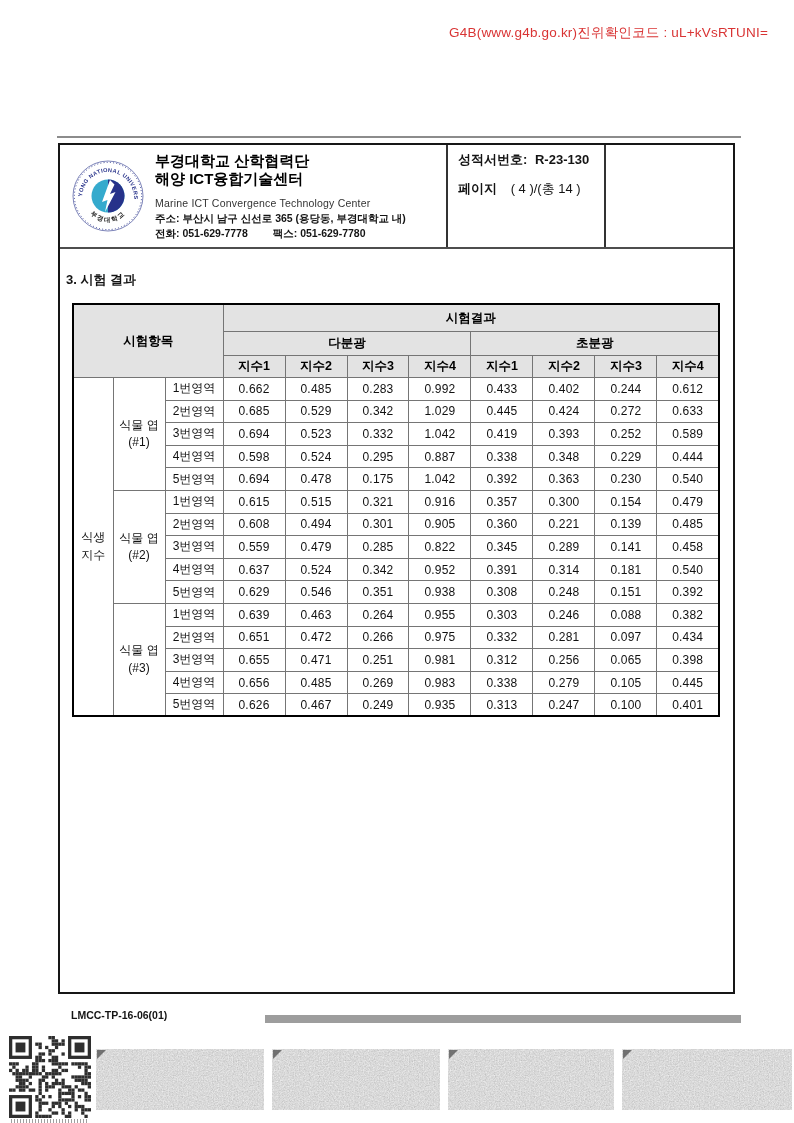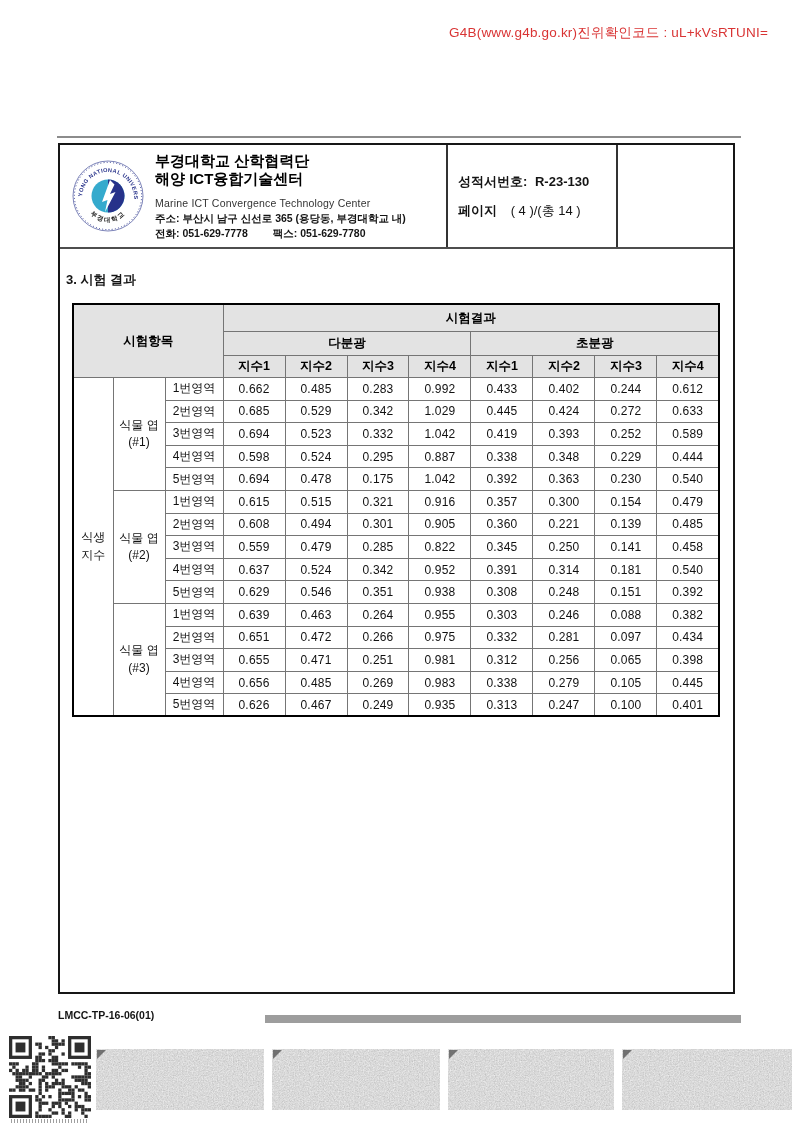--- a/index.html
+++ b/index.html
@@ -17,22 +17,22 @@
 
   .title-rule { top:136px; left:57px; width:684px; height:2px; background:#8c8c8c; }
 
   .frame { top:143px; left:58px; width:677px; height:851px; border:2px solid #161616; box-sizing:border-box; }
 
   .headerbox { top:145px; left:60px; width:673px; height:104px; display:flex;
                border-bottom:2px solid #4d4d4d; box-sizing:border-box; }
   .hb-cell { box-sizing:border-box; }
   .hb-org { width:388px; border-right:2px solid #333; display:flex; align-items:center;
             gap:11px; padding:5px 6px 5px 12px; }
-  .hb-report { width:170px; border-right:2px solid #333; display:flex; flex-direction:column;
-               justify-content:center; gap:11px; padding:6px 4px 6px 10px; font-size:13px; }
+  .hb-report { width:158px; border-right:2px solid #333; display:flex; flex-direction:column;
+               justify-content:flex-start; gap:11px; padding:6px 4px 6px 10px; font-size:13px; }
   .hb-empty { flex:1; }
 
   .org-lines { line-height:1.22; }
   .org-name { font-size:15px; font-weight:bold; color:#000; }
   .org-en { font-size:10.5px; color:#333; margin-top:8px; letter-spacing:0.2px; }
   .org-addr { font-size:10.5px; font-weight:bold; margin-top:3px; }
   .org-contact { font-size:10.5px; font-weight:bold; margin-top:2px; }
   .org-contact .fax { margin-left:22px; }
 
   .rep-line { white-space:nowrap; }
@@ -47,21 +47,21 @@
   table.results th, table.results td {
     border:1.5px solid #757575; text-align:center; vertical-align:middle; padding:0;
     overflow:hidden; }
   table.results th { background:#e3e3e3; font-size:12.5px; font-weight:bold; color:#000; }
   .hrow1 th { height:26px; } .hrow2 th { height:23px; } .hrow3 th { height:21px; }
   table.results tbody tr { height:22.6px; }
   table.results td { font-size:12px; color:#111; }
   td.rowgroup-main, td.rowgroup-sub { white-space:pre-line; line-height:1.45; font-size:12.5px; }
   td.num { font-size:12px; letter-spacing:0.2px; }
 
-  .doc-code { top:1009px; left:58px; font-size:10.5px; font-weight:bold; }
+  .doc-code { top:1009px; left:71px; font-size:10.5px; font-weight:bold; }
   .graybar { top:1015px; left:265px; width:476px; height:8px; background:#9d9d9d; }
 
   .qr { top:1036px; left:9px; width:82px; height:82px; }
   .qr-caption { top:1119px; left:11px; width:78px; height:4px;
     background:repeating-linear-gradient(90deg,#9f9f9f 0 1px,transparent 1px 3px); }
 
   .noise { top:1049px; height:61px; position:absolute; overflow:hidden; }
   .noise::before { content:""; position:absolute; top:1px; left:1px; width:0; height:0;
     border-top:9px solid #4f4f4f; border-right:9px solid transparent; opacity:0.75; z-index:2; }
   .noise svg { display:block; width:100%; height:100%; }
@@ -260,21 +260,21 @@
           <td class="num">0.139</td>
           <td class="num">0.485</td>
         </tr>
         <tr>
           <td class="region-label">3번영역</td>
           <td class="num">0.559</td>
           <td class="num">0.479</td>
           <td class="num">0.285</td>
           <td class="num">0.822</td>
           <td class="num">0.345</td>
-          <td class="num">0.250</td>
+          <td class="num">0.289</td>
           <td class="num">0.141</td>
           <td class="num">0.458</td>
         </tr>
         <tr>
           <td class="region-label">4번영역</td>
           <td class="num">0.637</td>
           <td class="num">0.524</td>
           <td class="num">0.342</td>
           <td class="num">0.952</td>
           <td class="num">0.391</td>

